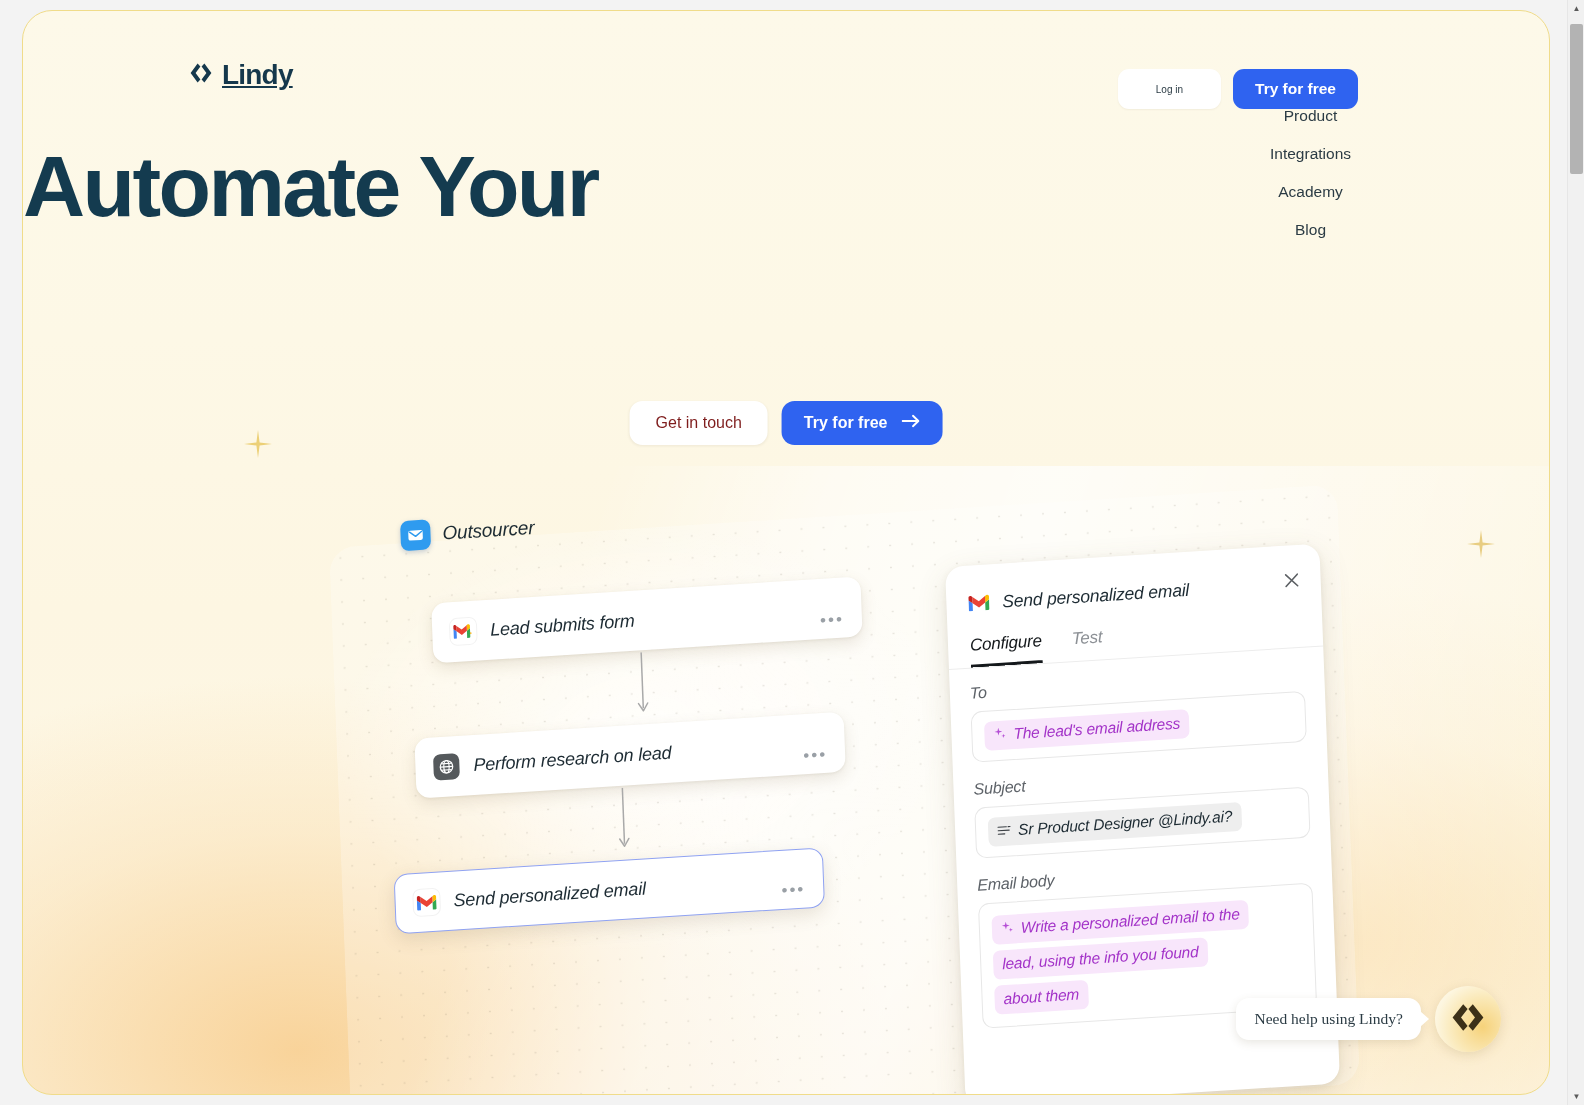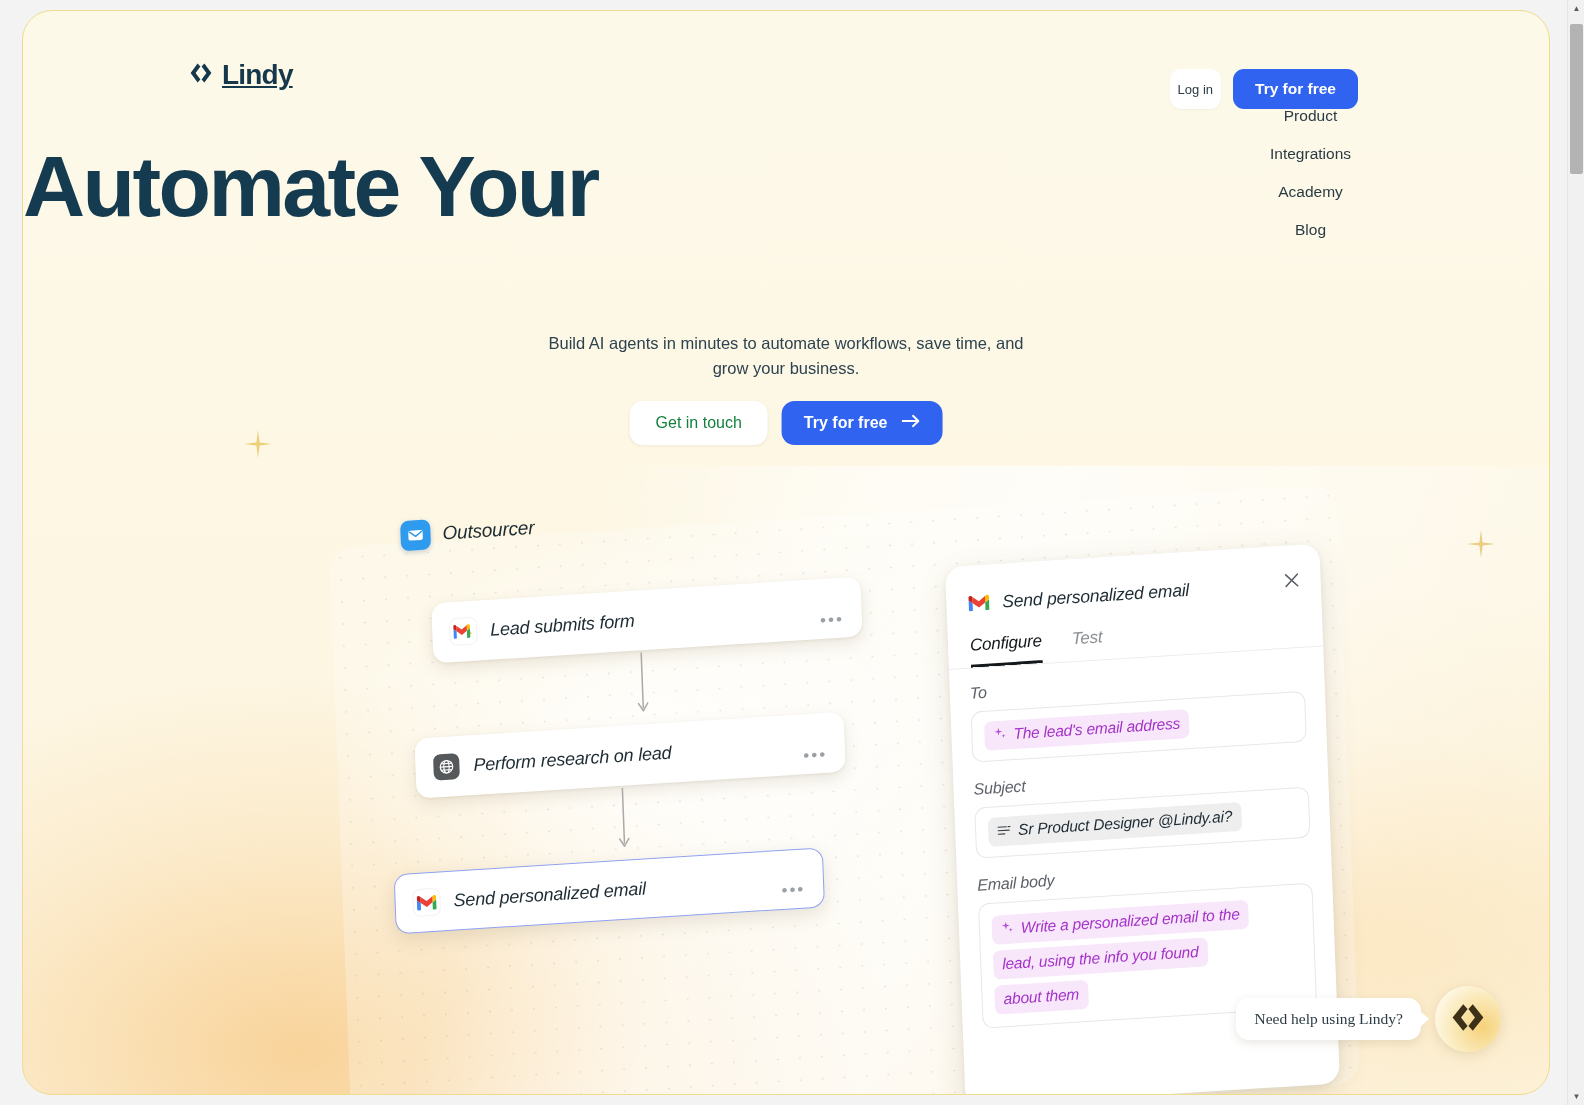--- a/index.html
+++ b/index.html
@@ -117,23 +117,23 @@
 
   #nav-actions {
     position: absolute;
     right: 193px; top: 58px;
     display: flex; align-items: center; gap: 12px;
   }
   #btn-login {
     background: #ffffff;
     border: none;
     border-radius: 11px;
-    padding: 0 8px;
+    padding: 0 38px;
     height: 40px;
-    font-size: 13px;
+    font-size: 10px;
     color: #2b3b44;
     font-family: inherit;
     cursor: pointer;
     box-shadow: 0 1px 2px rgba(60,50,20,.06);
     margin-left: 18px;
   }
   #btn-trial-nav {
     background: #2f63f0;
     border: none;
     border-radius: 11px;
@@ -179,21 +179,21 @@
     display: flex; align-items: center; gap: 14px;
     z-index: 20;
   }
   #btn-contact {
     background: #ffffff;
     border: none;
     border-radius: 13px;
     height: 44px;
     padding: 8px 26px;
     font-size: 16px;
-    color: #15803d;
+    color: #7f1d1d;
     font-family: inherit;
     cursor: pointer;
     box-shadow: 0 1px 3px rgba(60,50,20,.08);
   }
   #btn-trial-hero {
     background: #2f63f0;
     border: none;
     border-radius: 13px;
     height: 44px;
     padding: 0 22px;
@@ -510,21 +510,20 @@
       <div id="nav-actions">
         <button id="btn-login">Log in</button>
         <button id="btn-trial-nav">Try for free</button>
       </div>
     </header>
 
     <h1 id="headline">
       <span>Automate Your</span>
     </h1>
 
-    <p id="subhead">Build AI agents in minutes to automate workflows, save time, and grow your business.</p>
 
     <div id="cta">
       <button id="btn-contact">Get in touch</button>
       <button id="btn-trial-hero">
         <span>Try for free</span>
         <span class="arrow-ico">
           <svg width="19" height="14" viewBox="0 0 19 14" fill="none" aria-hidden="true">
             <path d="M1 7h15.4M11.4 1.8 16.8 7l-5.4 5.2" stroke="#ffffff" stroke-width="1.9" stroke-linecap="round" stroke-linejoin="round"></path>
           </svg>
         </span>

